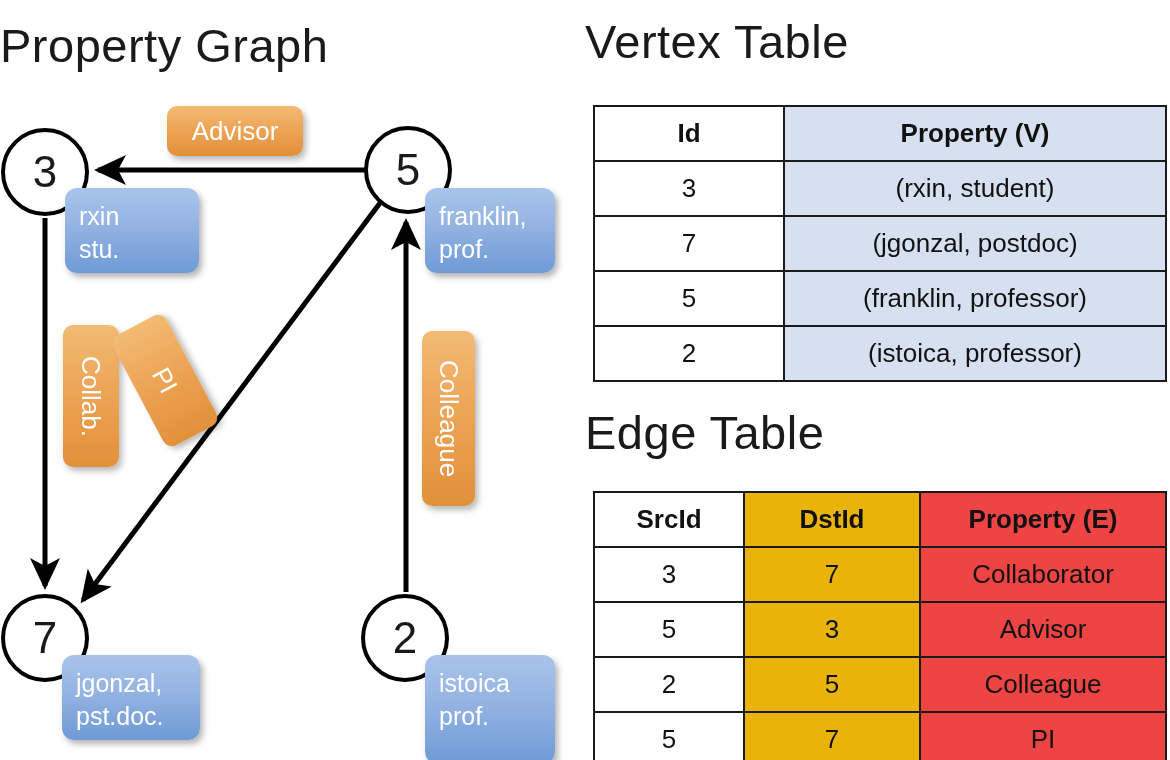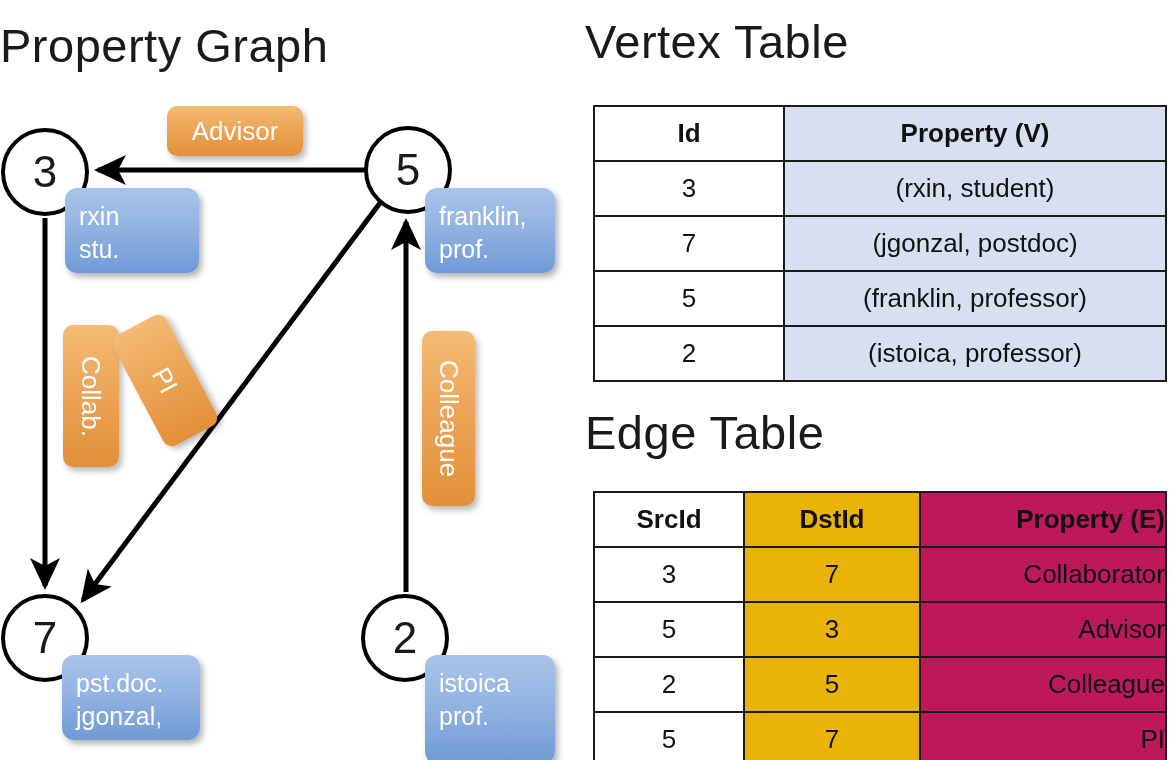--- a/index.html
+++ b/index.html
@@ -154,21 +154,21 @@
   #vertex-table td { height: 53px; }
   #vertex-table .col-id   { width: 188px; background: #ffffff; }
   #vertex-table .col-prop { background: #d6e0f0; }
 
   #edge-table {
     left: 593px; top: 491px; width: 574px;
   }
   #edge-table td { height: 53px; }
   #edge-table .col-src  { width: 148px; background: #ffffff; }
   #edge-table .col-dst  { width: 174px; background: #eab308; text-align: center; }
-  #edge-table .col-prop { background: #be185d; text-align: right; }
+  #edge-table .col-prop { background: #ef4444; }
 </style>
 </head>
 <body>
 
 <div class="title" id="title-property-graph">Property Graph</div>
 <div class="title" id="title-vertex-table">Vertex Table</div>
 <div class="title" id="title-edge-table">Edge Table</div>
 
 <div id="graph-panel">
 
@@ -203,22 +203,22 @@
 
   <div class="vbox" id="vbox-rxin">
     <div>rxin</div>
     <div>stu.</div>
   </div>
   <div class="vbox" id="vbox-franklin">
     <div>franklin,</div>
     <div>prof.</div>
   </div>
   <div class="vbox" id="vbox-jgonzal">
+    <div>jgonzal,</div>
     <div>pst.doc.</div>
-    <div>jgonzal,</div>
   </div>
   <div class="vbox" id="vbox-istoica">
     <div>istoica</div>
     <div>prof.</div>
   </div>
 
   <div class="ebox" id="ebox-advisor">
     <span>Advisor</span>
   </div>
   <div class="ebox" id="ebox-collab">

